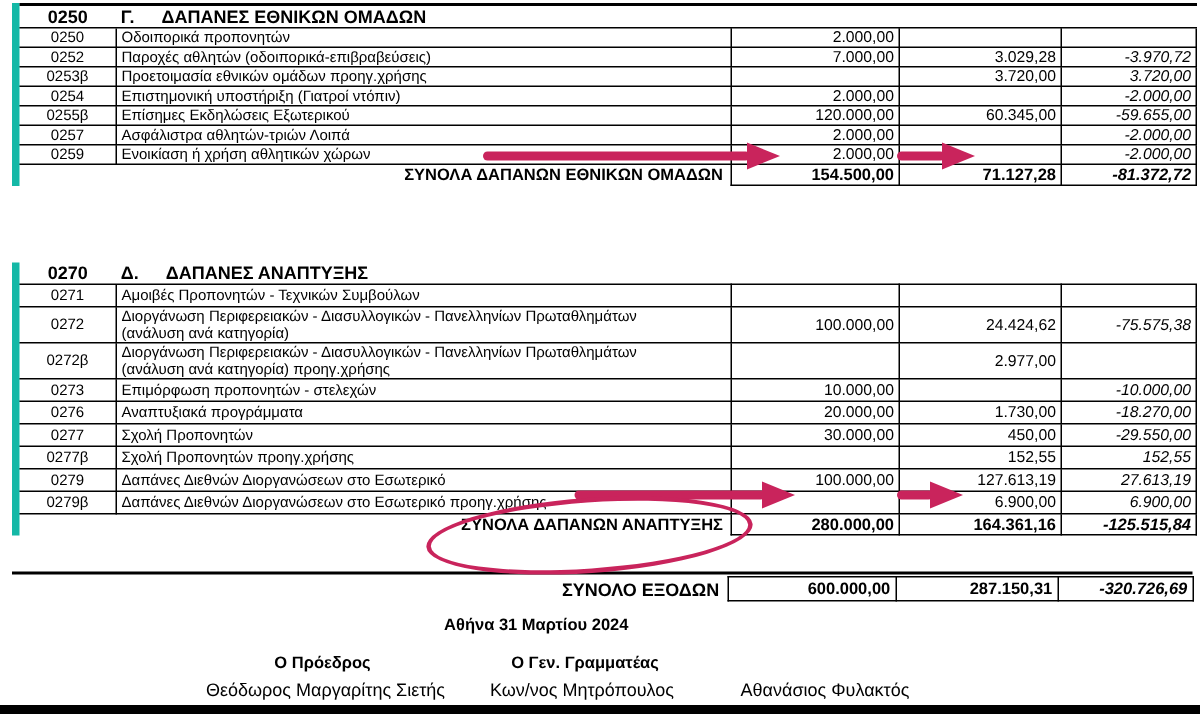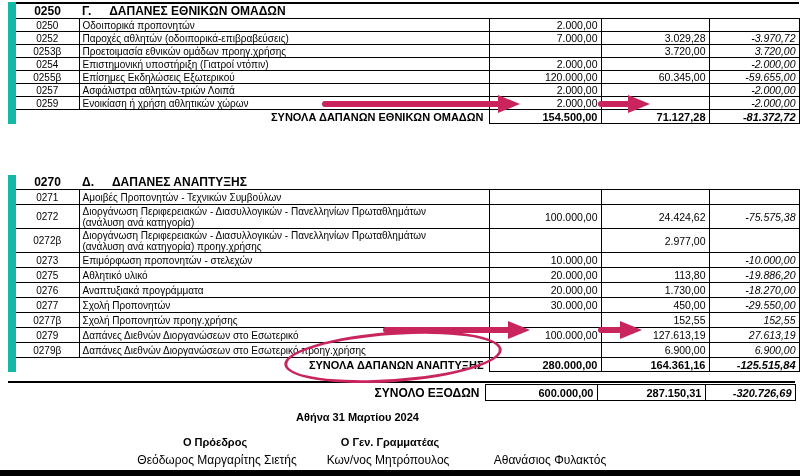--- a/index.html
+++ b/index.html
@@ -4,21 +4,21 @@
 <style>
   html,body{margin:0;padding:0;}
   body{
     width:800px;height:476px;position:relative;background:#ffffff;
     font-family:"Liberation Sans", sans-serif;color:#000;overflow:hidden;
   }
   .sheet{position:absolute;inset:0;}
   table.grid{
     position:absolute;left:8px;border-collapse:collapse;table-layout:fixed;width:787px;
   }
-  table.grid.bordered{border-left:8px solid #14b8a6;}
+  table.grid.bordered{border-left:5px solid #14b8a6;}
   table.grid td{padding:0 3px;overflow:hidden;white-space:nowrap;}
   tr.head-row td{border:none;border-bottom:1.5px solid #000;font-weight:bold;font-size:12px;}
   #t1 tr.head-row td{border-top:2px solid #000;}
   td.hcode{text-align:center;}
   td.htitle .gap{display:inline-block;width:18px;}
   td.code{border:1px solid #000;text-align:center;font-size:10px;}
   td.desc{border:1px solid #000;text-align:left;font-size:10px;padding-left:4px;line-height:11px;}
   td.num{border:1px solid #000;text-align:right;font-size:10.5px;}
   td.v3{font-style:italic;}
   tr.total-row td{font-weight:bold;}
@@ -156,27 +156,20 @@
           <td class="num v3"></td>
         </tr>
         <tr class="data-row">
           <td class="code">0273</td>
           <td class="desc">Επιμόρφωση προπονητών - στελεχών</td>
           <td class="num">10.000,00</td>
           <td class="num"></td>
           <td class="num v3">-10.000,00</td>
         </tr>
         <tr class="data-row">
-          <td class="code">0275</td>
-          <td class="desc">Αθλητικό υλικό</td>
-          <td class="num">20.000,00</td>
-          <td class="num">113,80</td>
-          <td class="num v3">-19.886,20</td>
-        </tr>
-        <tr class="data-row">
           <td class="code">0276</td>
           <td class="desc">Αναπτυξιακά προγράμματα</td>
           <td class="num">20.000,00</td>
           <td class="num">1.730,00</td>
           <td class="num v3">-18.270,00</td>
         </tr>
         <tr class="data-row">
           <td class="code">0277</td>
           <td class="desc">Σχολή  Προπονητών</td>
           <td class="num">30.000,00</td>

